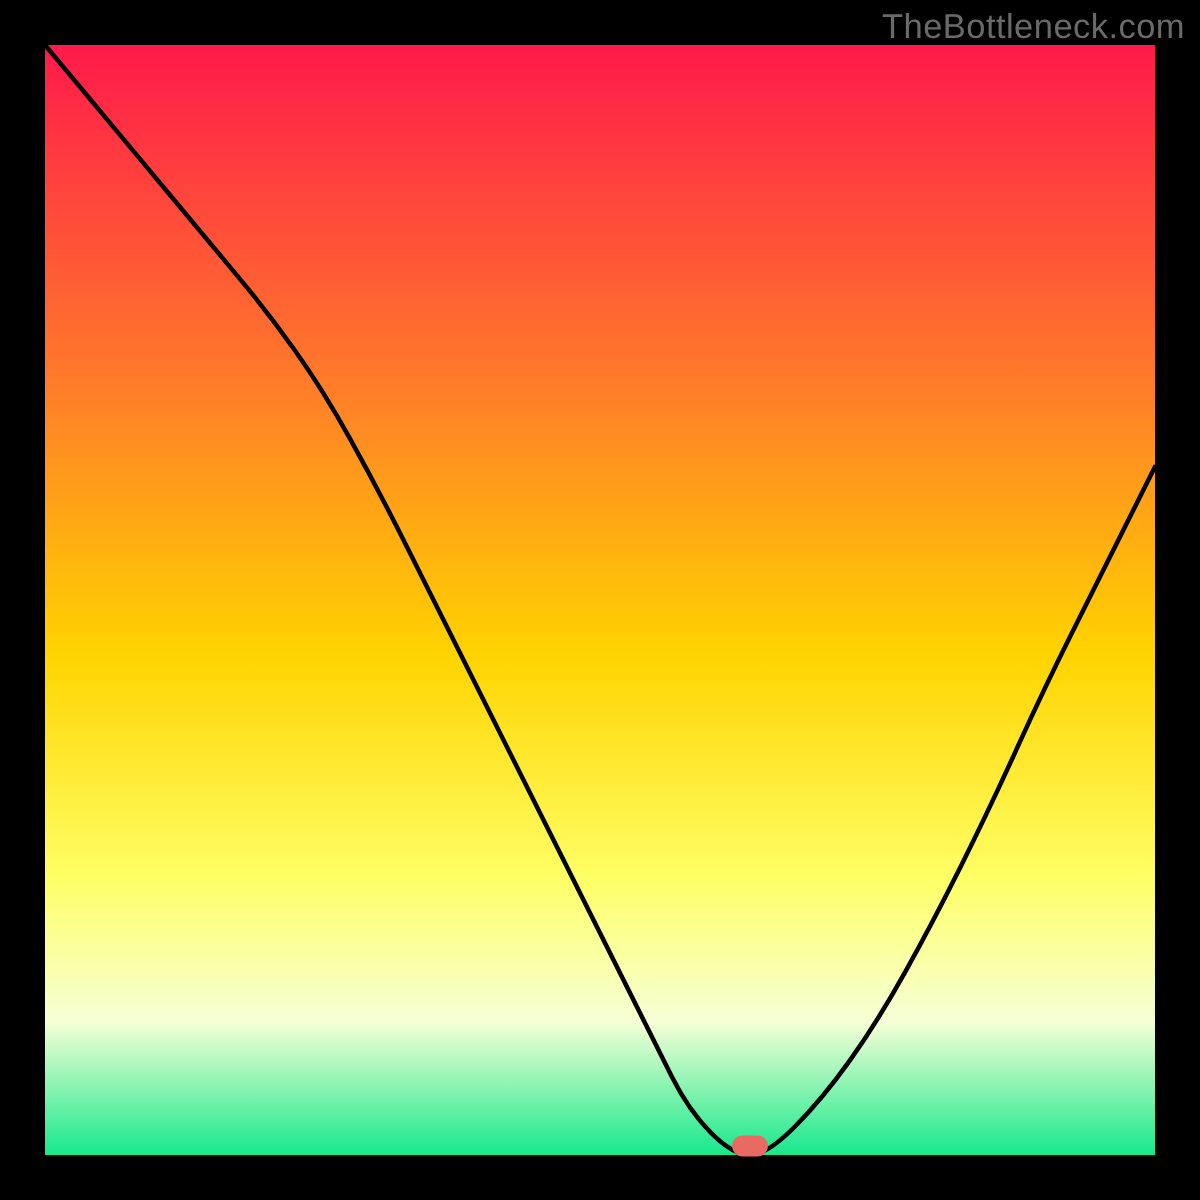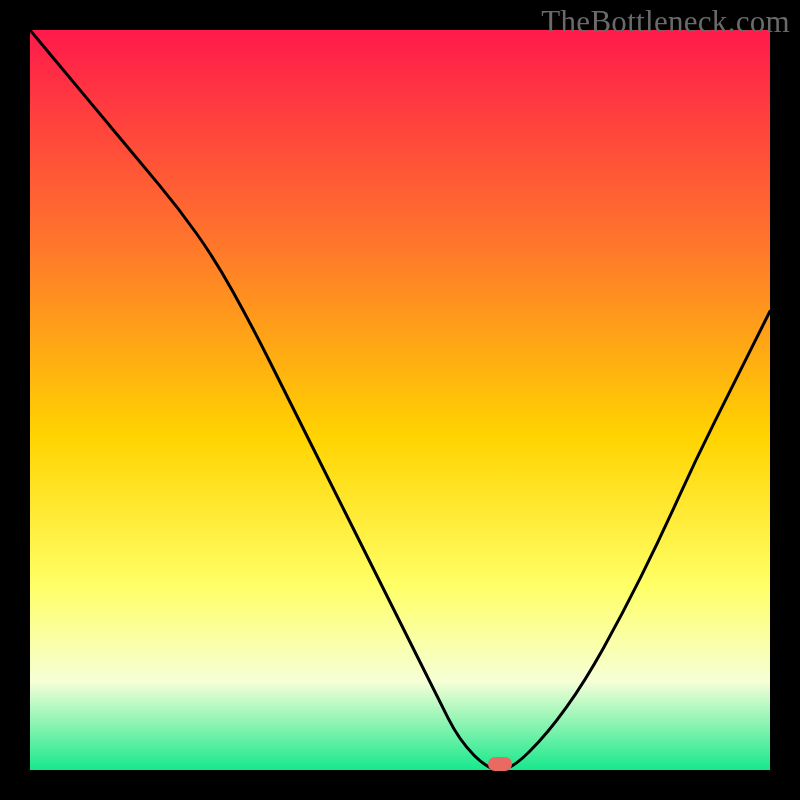--- a/index.html
+++ b/index.html
@@ -7,22 +7,22 @@
   .container {
     position: relative;
     width: 800px;
     height: 800px;
     background: #000;
   }
   .watermark {
     position: absolute;
     top: 4px;
     right: 10px;
-    font-family: Liberation Serif, serif;
-    font-size: 31px;
+    font-family: Liberation Sans, sans-serif;
+    font-size: 23px;
     color: #6a6a6a;
     font-weight: 500;
     letter-spacing: 0.3px;
     z-index: 10;
     text-align: right;
   }
   .plot-frame {
     position: absolute;
     left: 30px;
     top: 30px;

